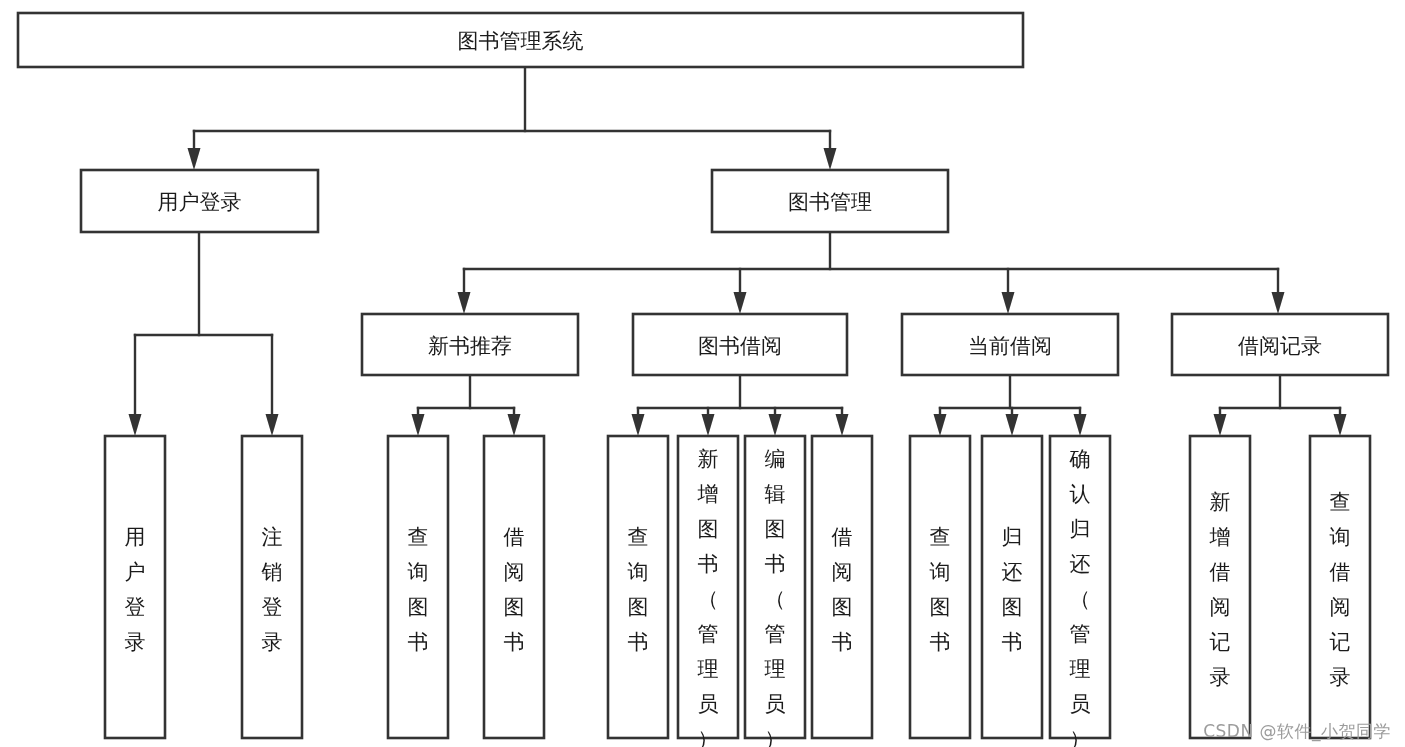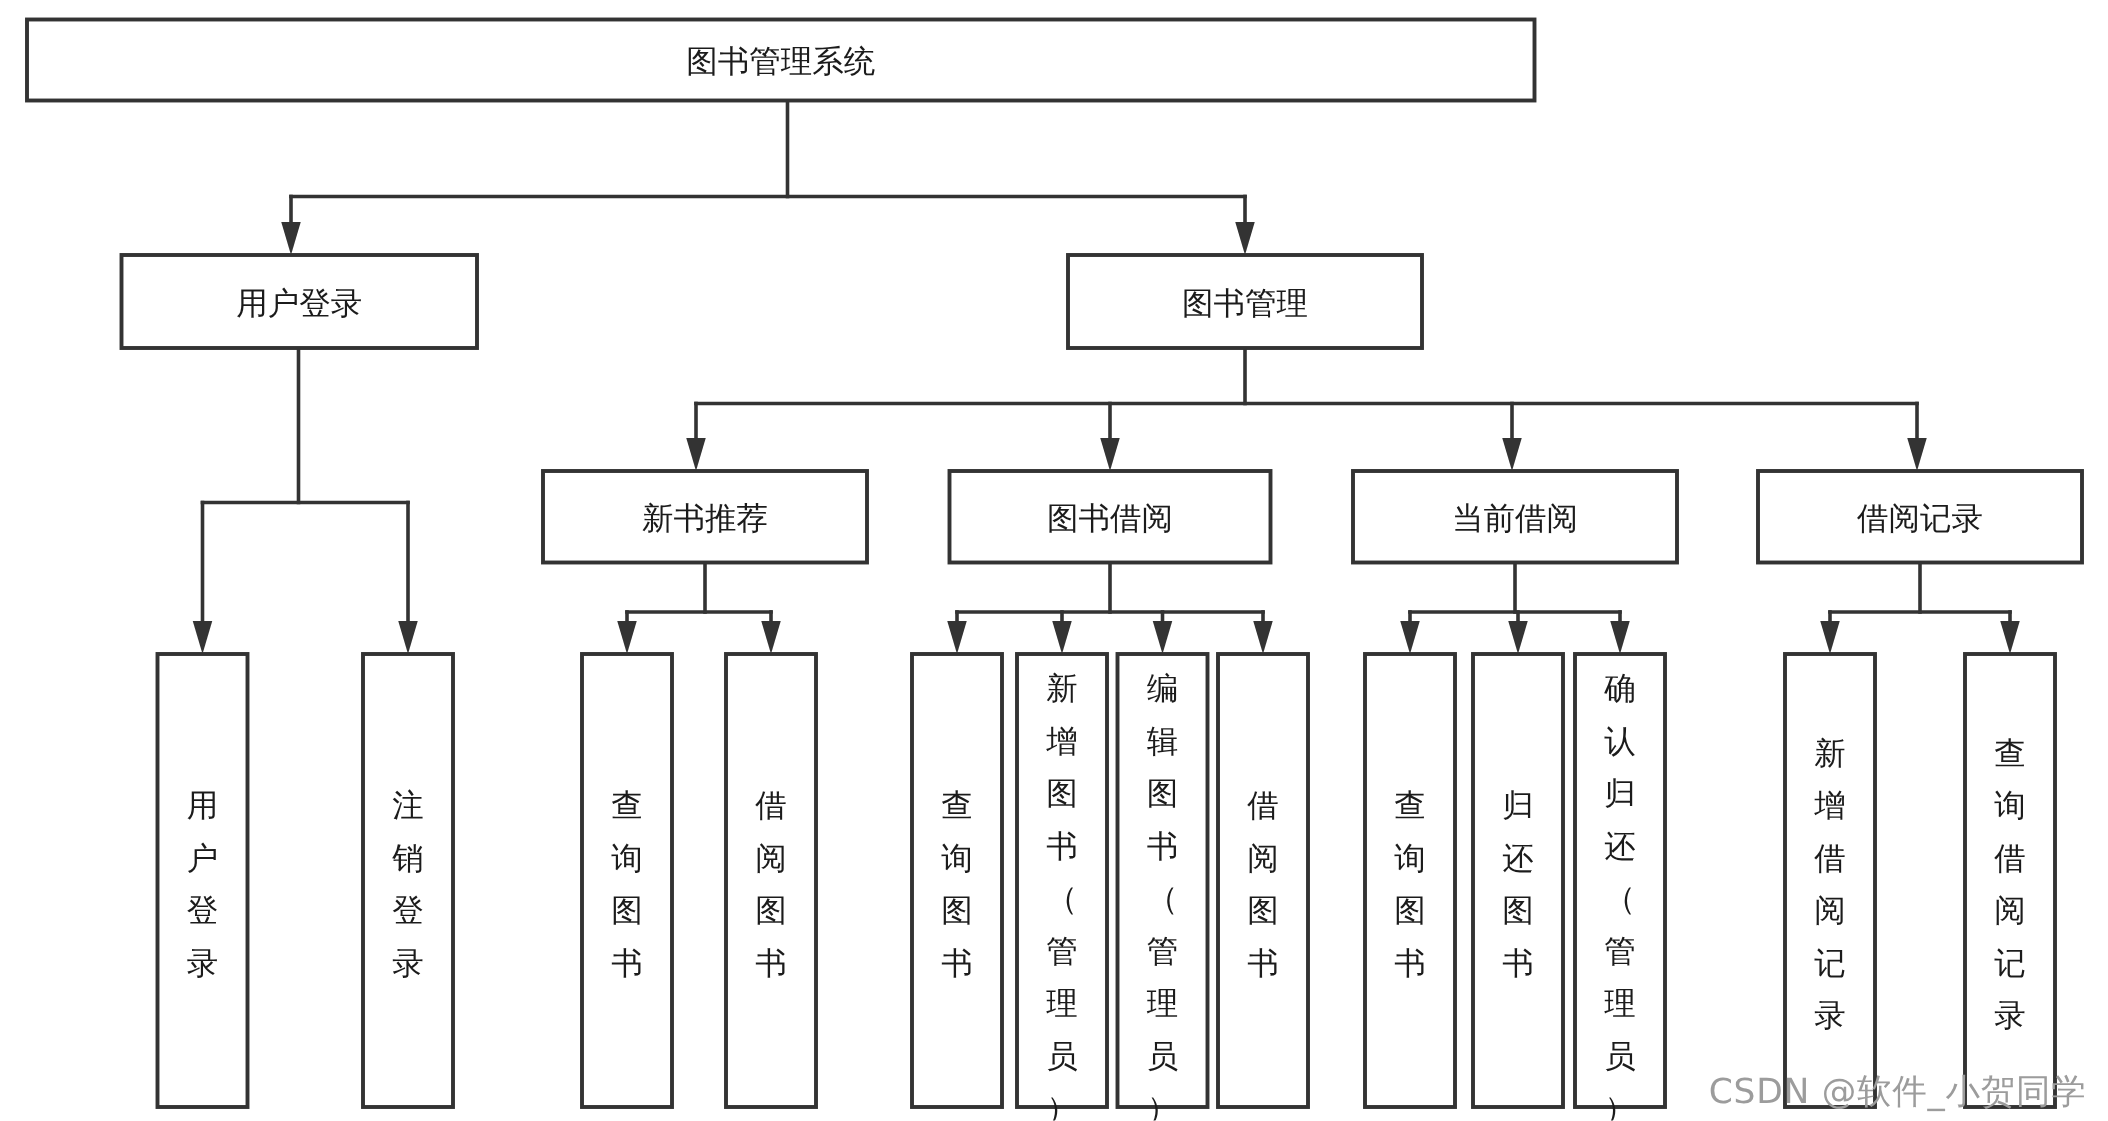--- a/index.html
+++ b/index.html
@@ -54,21 +54,21 @@
     font-family: "DejaVu Sans", "Liberation Sans", sans-serif;
     font-size: 21px;
     fill: #1b1b1b;
     text-anchor: middle;
   }
   .watermark {
     position: absolute;
     right: 14px;
     bottom: 4px;
     font-family: "DejaVu Sans", "Liberation Sans", sans-serif;
-    font-size: 23px;
+    font-size: 17px;
     color: #9c9c9c;
     letter-spacing: 0.5px;
     white-space: nowrap;
     user-select: none;
   }
 </style>
 </head>
 <body>
 
 <div id="diagram-root">

